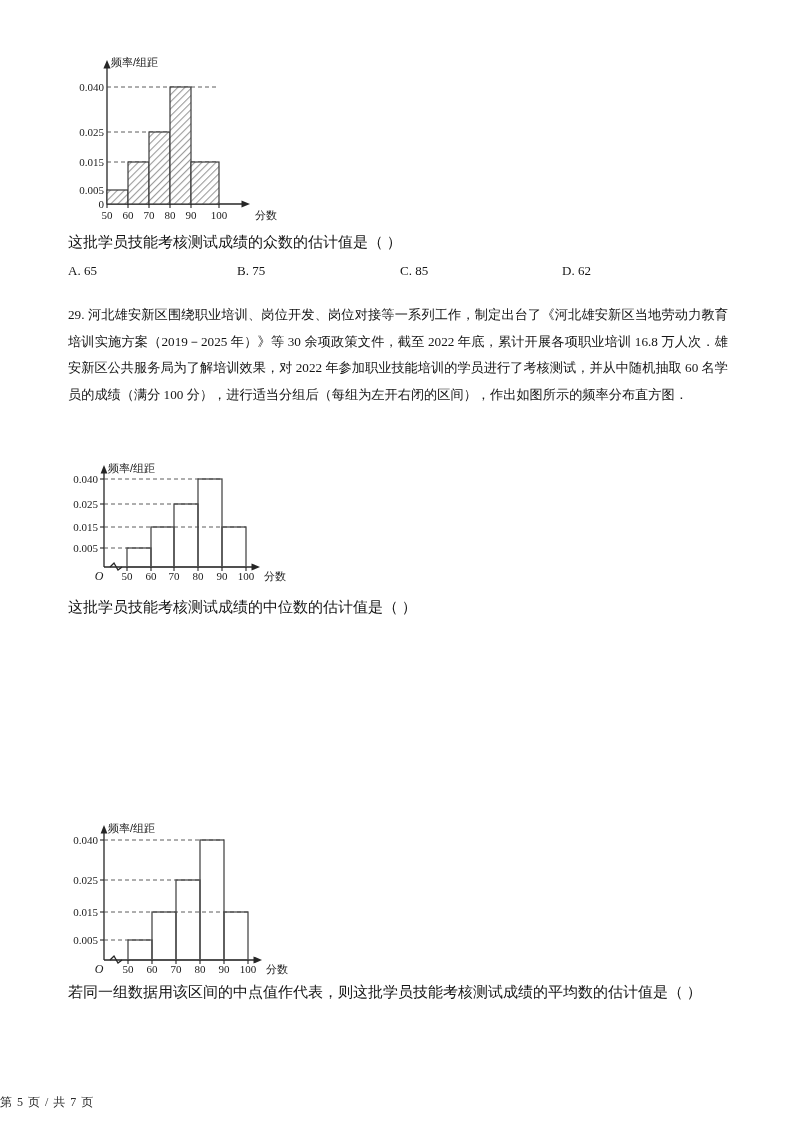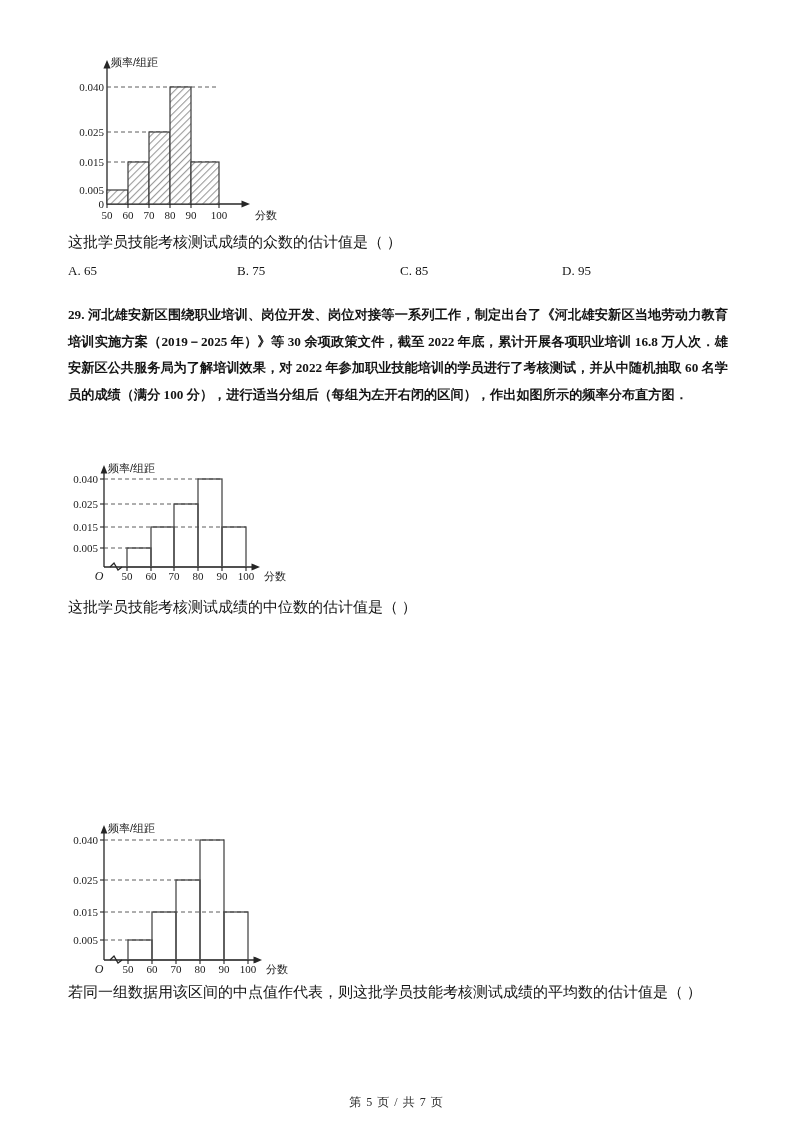--- a/index.html
+++ b/index.html
@@ -57,21 +57,21 @@
   .opt-a { left: 0px; }
   .opt-b { left: 169px; }
   .opt-c { left: 332px; }
   .opt-d { left: 494px; }
 
   .footer {
     position: absolute;
     left: 0;
     top: 1094px;
     width: 793px;
-    text-align: center;
+    text-align: left;
     font-size: 12px;
     letter-spacing: 1px;
     color: #2a2a2a;
   }
 
   
   .chart {
     position: absolute;
   }
   .chart svg { display: block; }
@@ -147,24 +147,24 @@
       <text class="axlabel-cn" x="47" y="14">频率/组距</text>
       <text class="axlabel-cn" x="191" y="167">分数</text>
     </svg>
   </div>
 
   <div class="qline" style="top:232px;">这批学员技能考核测试成绩的众数的估计值是（      ）</div>
   <div class="opts" style="top:263px;">
     <span class="opt-a">A. 65</span>
     <span class="opt-b">B. 75</span>
     <span class="opt-c">C. 85</span>
-    <span class="opt-d">D. 95</span>
-  </div>
-
-  <div class="para" style="top:302px;font-weight:bold;">29. 河北雄安新区围绕职业培训、岗位开发、岗位对接等一系列工作，制定出台了《河北雄安新区当地劳动力教育培训实施方案（2019－2025 年）》等 30 余项政策文件，截至 2022 年底，累计开展各项职业培训 16.8 万人次．雄安新区公共服务局为了解培训效果，对 2022 年参加职业技能培训的学员进行了考核测试，并从中随机抽取 60 名学员的成绩（满分 100 分），进行适当分组后（每组为左开右闭的区间），作出如图所示的频率分布直方图．</div>
+    <span class="opt-d">D. 62</span>
+  </div>
+
+  <div class="para" style="top:302px;">29. 河北雄安新区围绕职业培训、岗位开发、岗位对接等一系列工作，制定出台了《河北雄安新区当地劳动力教育培训实施方案（2019－2025 年）》等 30 余项政策文件，截至 2022 年底，累计开展各项职业培训 16.8 万人次．雄安新区公共服务局为了解培训效果，对 2022 年参加职业技能培训的学员进行了考核测试，并从中随机抽取 60 名学员的成绩（满分 100 分），进行适当分组后（每组为左开右闭的区间），作出如图所示的频率分布直方图．</div>
 
   <div class="chart" style="left:64px; top:452px;">
     <svg width="250" height="130" viewBox="0 0 250 130">
       <g>
         <line class="axis-line" x1="40" y1="115" x2="40" y2="20"></line>
         <polygon points="40,13 36.6,21.5 43.4,21.5" fill="#262626"></polygon>
       </g>
       <g>
         <line class="axis-line" x1="40" y1="115" x2="190" y2="115"></line>
         <polygon points="196,115 187.5,111.4 187.5,118.6" fill="#262626"></polygon>

